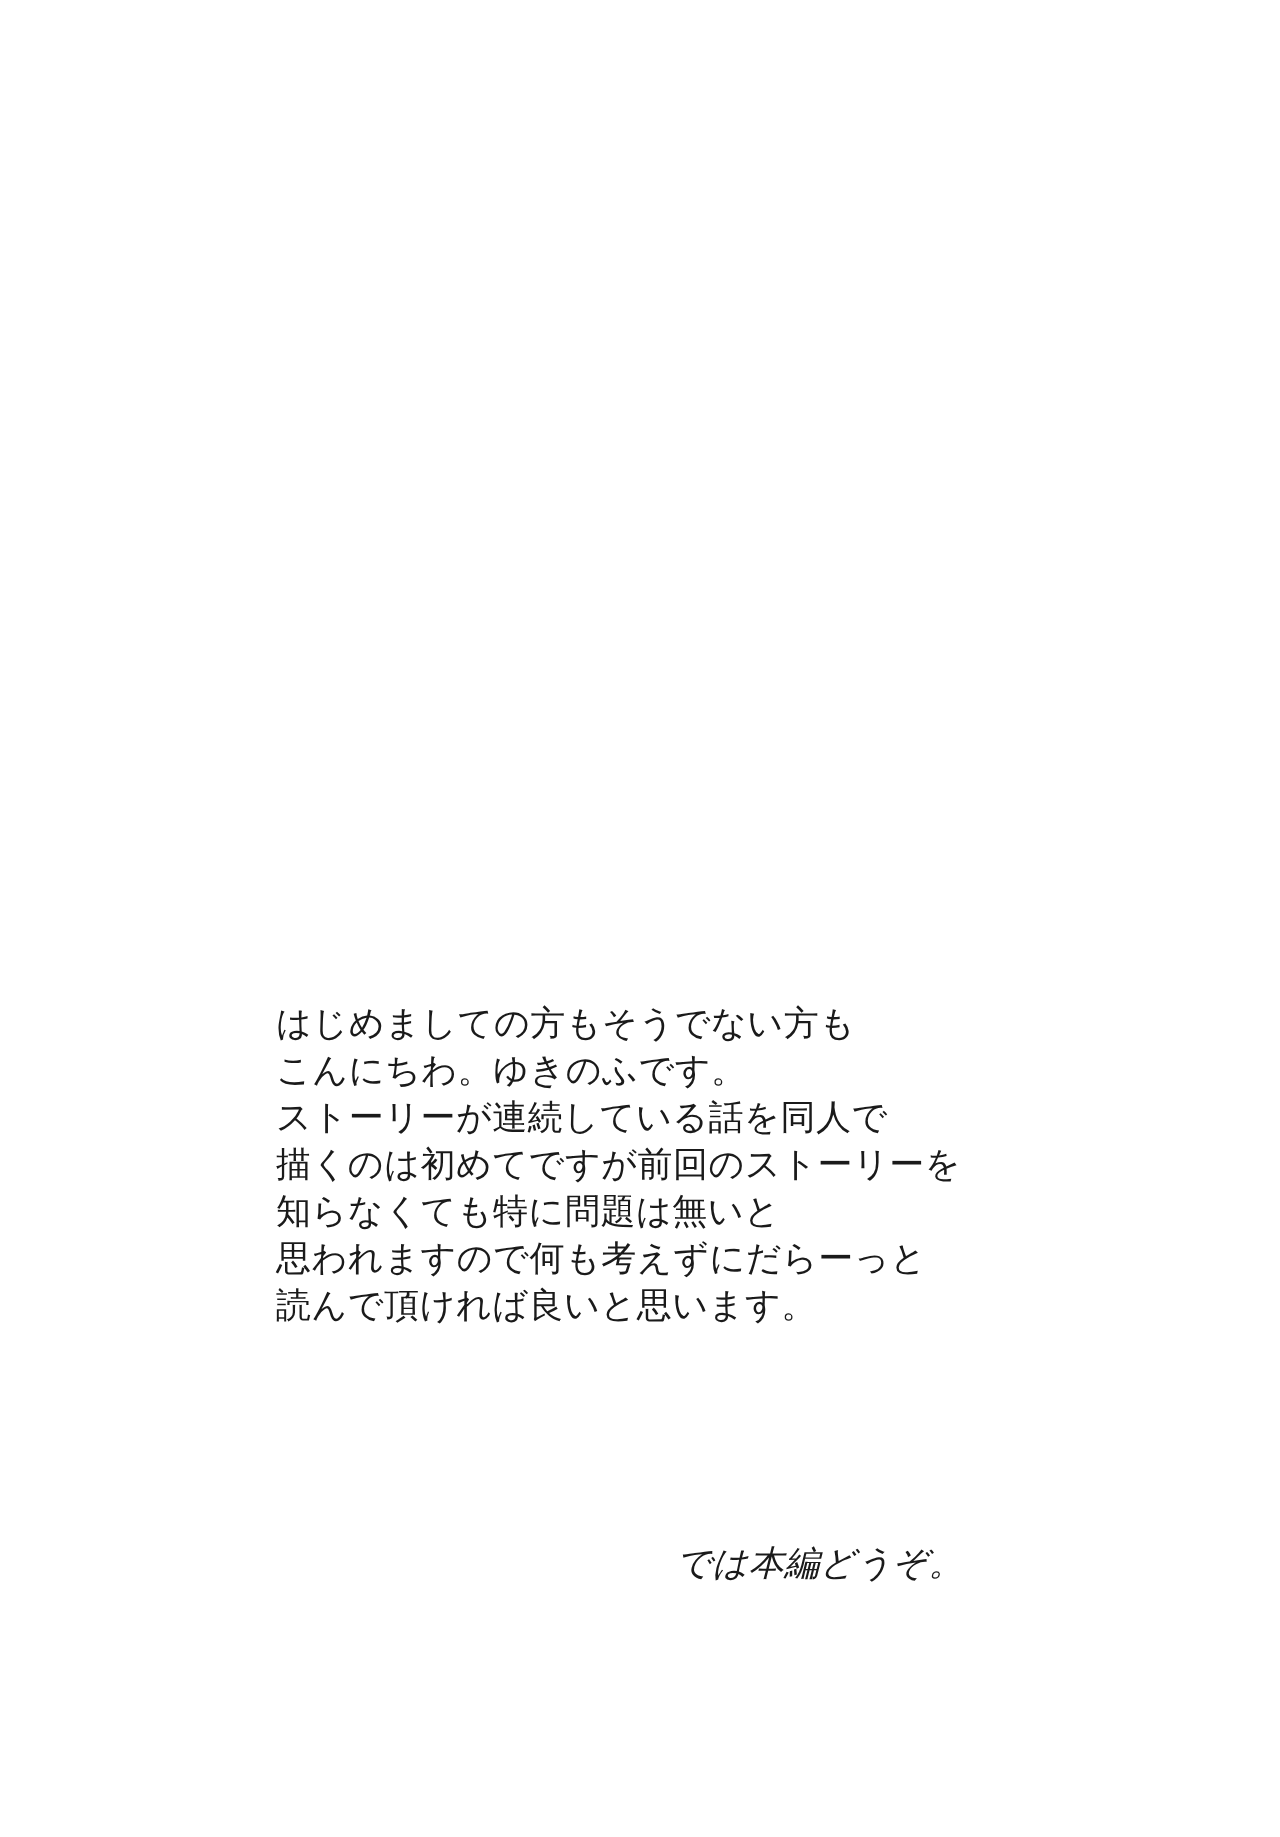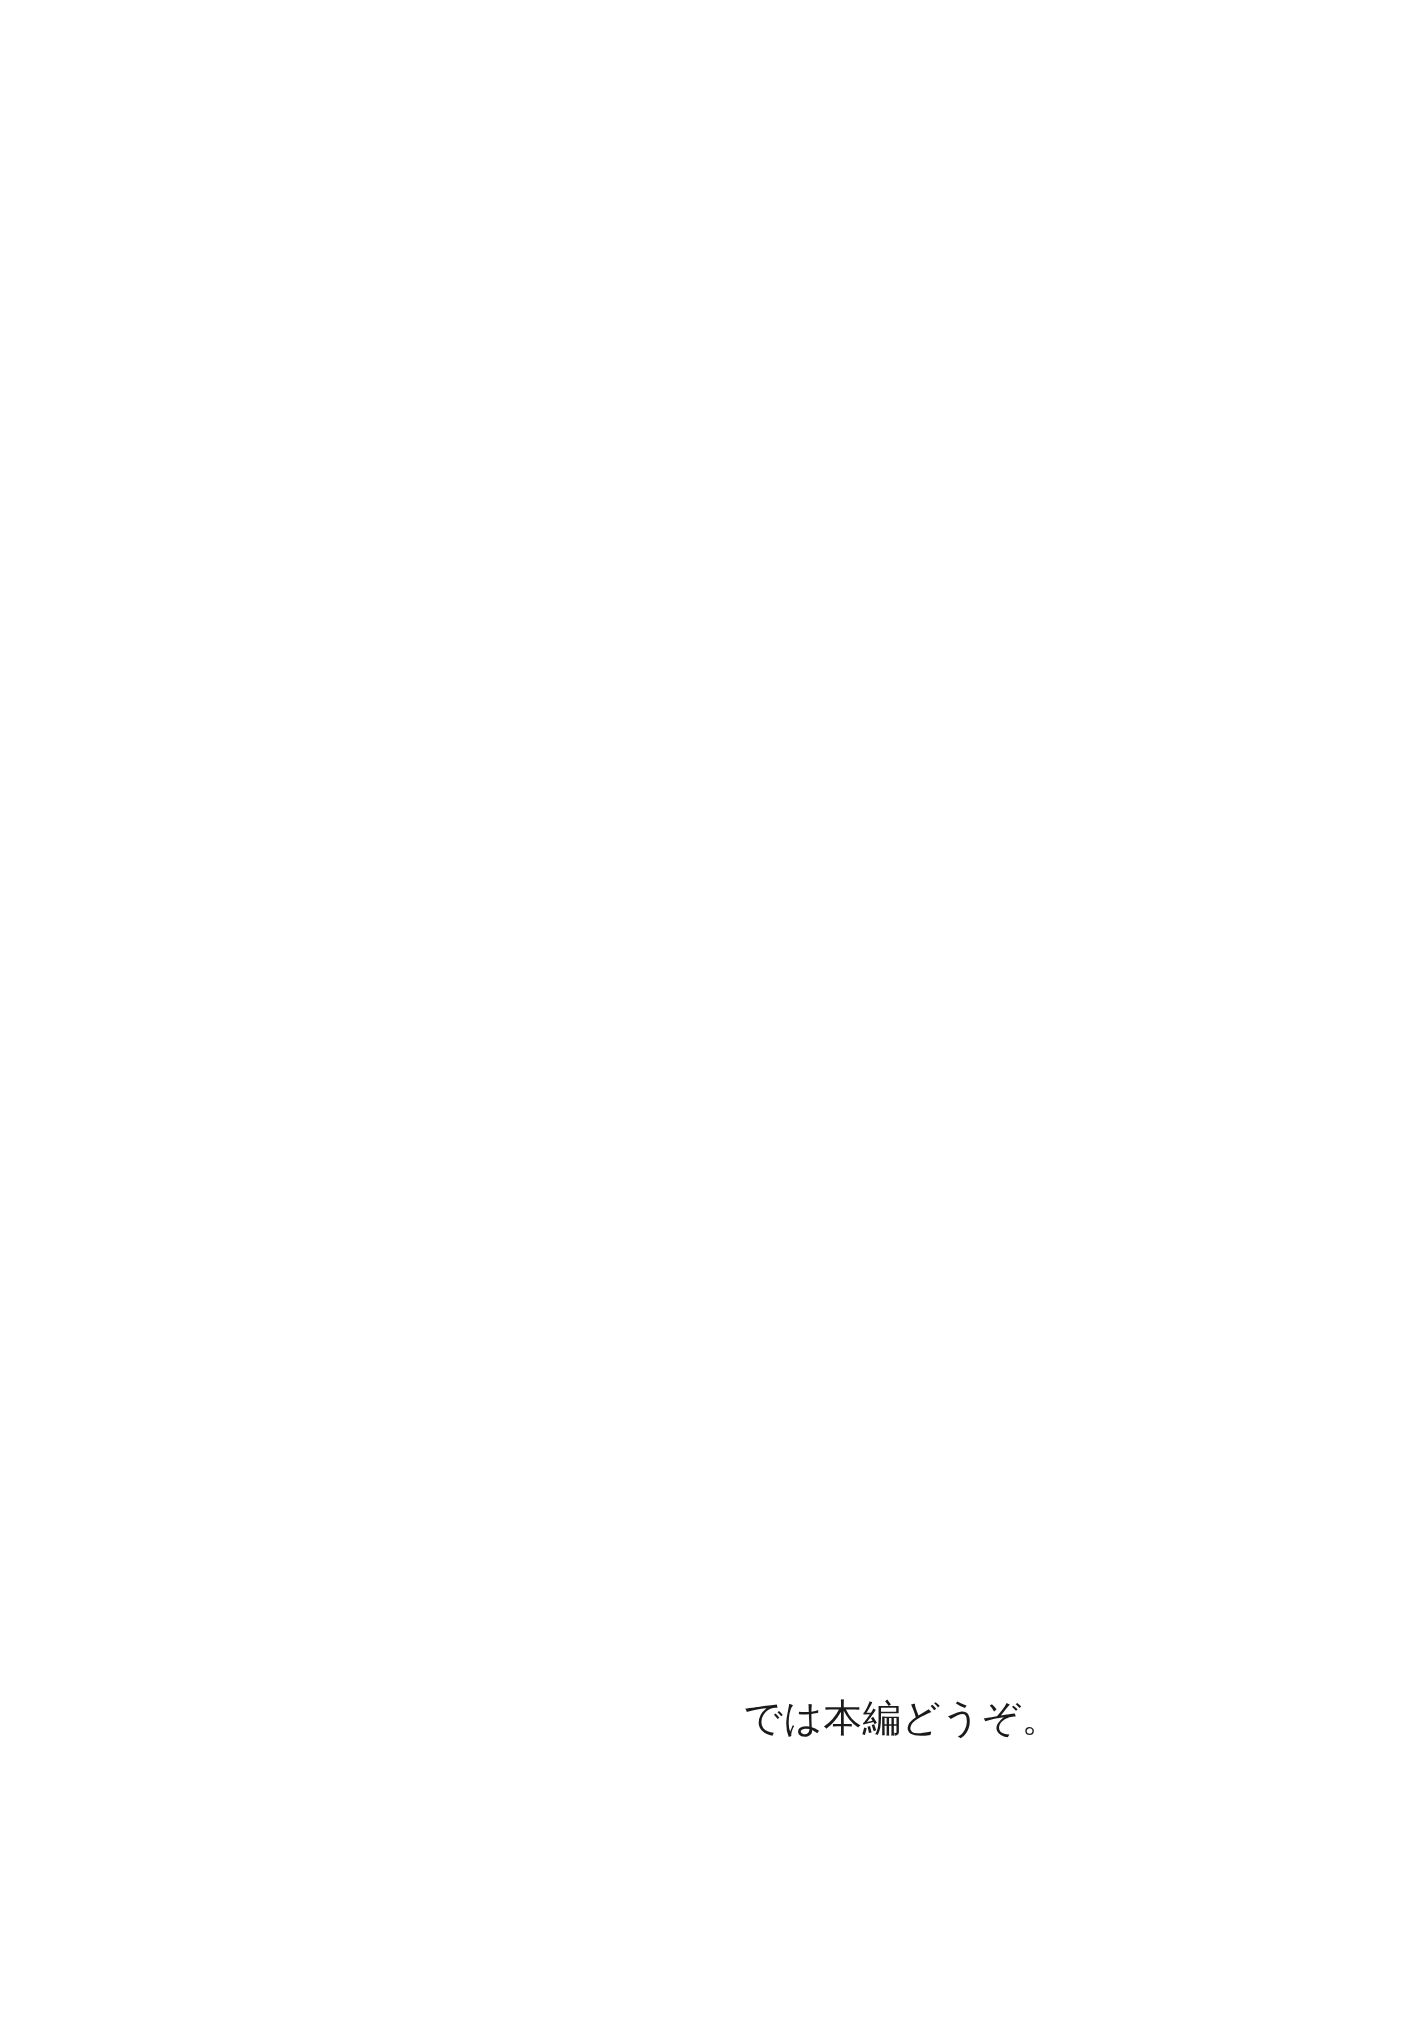--- a/index.html
+++ b/index.html
@@ -37,25 +37,35 @@
     left: 676px;
     top: 1540px;
     width: 460px;
   }
   .closing-line {
     font-size: 35px;
     line-height: 47px;
     color: #1a1a1a;
     letter-spacing: 0.5px;
     white-space: pre;
+    font-style: italic;
   }
 </style>
 </head>
 <body>
 
 <div class="page">
 
+  <div class="afterword-block">
+    <div class="afterword-line">はじめましての方もそうでない方も</div>
+    <div class="afterword-line">こんにちわ。ゆきのふです。</div>
+    <div class="afterword-line">ストーリーが連続している話を同人で</div>
+    <div class="afterword-line">描くのは初めてですが前回のストーリーを</div>
+    <div class="afterword-line">知らなくても特に問題は無いと</div>
+    <div class="afterword-line">思われますので何も考えずにだらーっと</div>
+    <div class="afterword-line">読んで頂ければ良いと思います。</div>
+  </div>
 
   <div class="closing-block">
     <div class="closing-line">では本編どうぞ。</div>
   </div>
 
 </div>
 
 </body></html>

